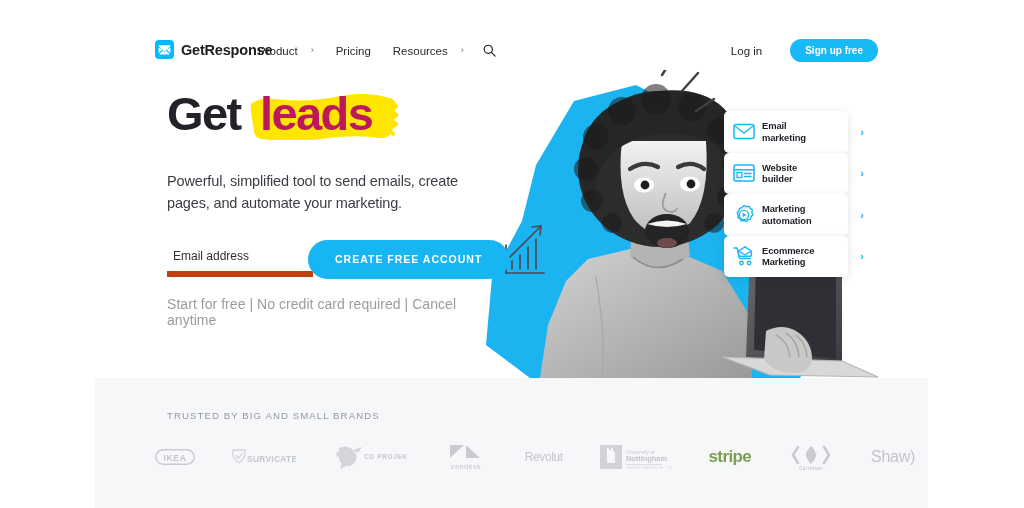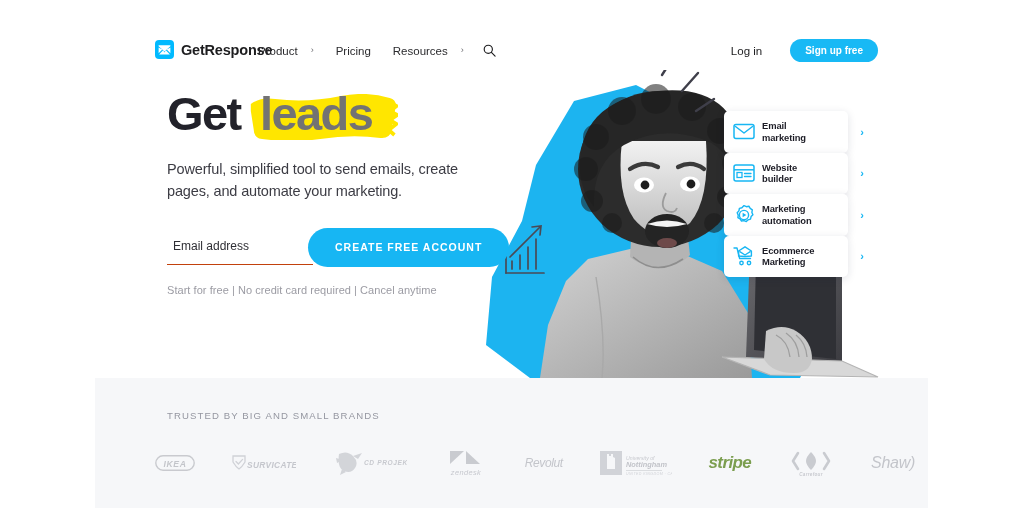--- a/index.html
+++ b/index.html
@@ -53,42 +53,42 @@
     font-size:10px; font-weight:600; padding:6px 15px; cursor:pointer;
     font-family:"Liberation Sans", sans-serif; white-space:nowrap;
   }
 
   
   .hero { position:absolute; top:45px; left:0; width:1024px; height:333px; background:#fff; overflow:hidden; }
 
   .hero-left { position:absolute; left:167px; top:45px; width:330px; z-index:20; }
 
   .headline { font-size:47px; font-weight:800; color:#22222a; letter-spacing:-1.6px; line-height:1; white-space:nowrap; position:relative; }
-  .hl-hi { position:relative; display:inline-block; padding:0 6px 0 8px; color:#737373; z-index:2; }
+  .hl-hi { position:relative; display:inline-block; padding:0 6px 0 8px; color:#be185d; z-index:2; }
   .hl-brush {
     position:absolute; left:-4px; top:4px; width:calc(100% + 24px); height:46px; z-index:-1;
   }
 
-  .subhead { margin-top:22px; font-size:14.5px; line-height:1.5; color:#3c3c44; font-weight:400; letter-spacing:-0.15px; }
+  .subhead { margin-top:34px; font-size:14.5px; line-height:1.5; color:#3c3c44; font-weight:400; letter-spacing:-0.15px; }
 
   .form-row { margin-top:28px; display:flex; align-items:center; position:relative; height:34px; }
   .email-field {
-    width:146px; height:34px; border:none; border-bottom:1px solid #c2410c;
+    width:146px; height:34px; border:none; border-bottom:6px solid #c2410c;
     background:transparent; font-size:12px; color:#2b2b31;
     font-family:"Liberation Sans", sans-serif; outline:none; padding:0 2px 2px 6px;
   }
   .email-field::placeholder { color:#2f2f35; opacity:1; }
   .cta-btn {
     position:absolute; left:141px; top:-3px;
     background:#17b6f3; color:#fff; border:none; border-radius:20px;
     height:39px; padding:0 27px; font-size:10.5px; font-weight:700;
     letter-spacing:1px; cursor:pointer; white-space:nowrap;
     font-family:"Liberation Sans", sans-serif;
   }
-  .legal { margin-top:19px; font-size:11px; color:#9b9ba3; letter-spacing:0.05px; }
+  .legal { margin-top:19px; font-size:14px; color:#9b9ba3; letter-spacing:0.05px; }
 
   
   .hero-art { position:absolute; left:470px; top:0; width:420px; height:333px; z-index:10; }
   .hero-art svg { display:block; }
 
   
   .cards { position:absolute; left:724px; top:66px; width:125px; z-index:40; }
   .fcard {
     position:relative; width:124px; background:#fff; border-radius:5px;
     box-shadow: 0 2px 9px rgba(22,30,60,0.13);
@@ -101,21 +101,21 @@
 
   
   .trusted {
     position:absolute; left:95px; top:378px; width:833px; height:130px;
     background:#f6f7f9;
   }
   .trusted-title {
     position:absolute; left:72px; top:32px;
     font-size:9.6px; letter-spacing:1.1px; color:#9597a1; font-weight:400;
   }
-  .logos { position:absolute; left:60px; top:62px; width:760px; height:45px; display:flex; align-items:center; justify-content:space-between;font-style:italic; }
+  .logos { position:absolute; left:60px; top:56px; width:760px; height:45px; display:flex; align-items:center; justify-content:space-between; }
   .logo-cell { display:flex; align-items:center; justify-content:center; opacity:0.72; }
   .logo-text { color:#b3b5bd; font-weight:700; }
 </style>
 </head>
 <body>
 
 <div class="page">
 
   <div class="header">
 

